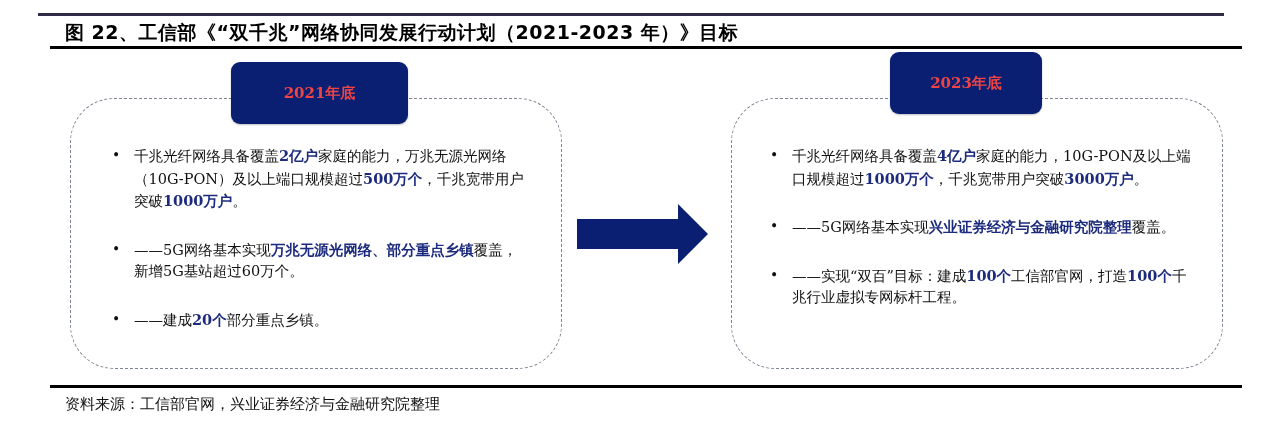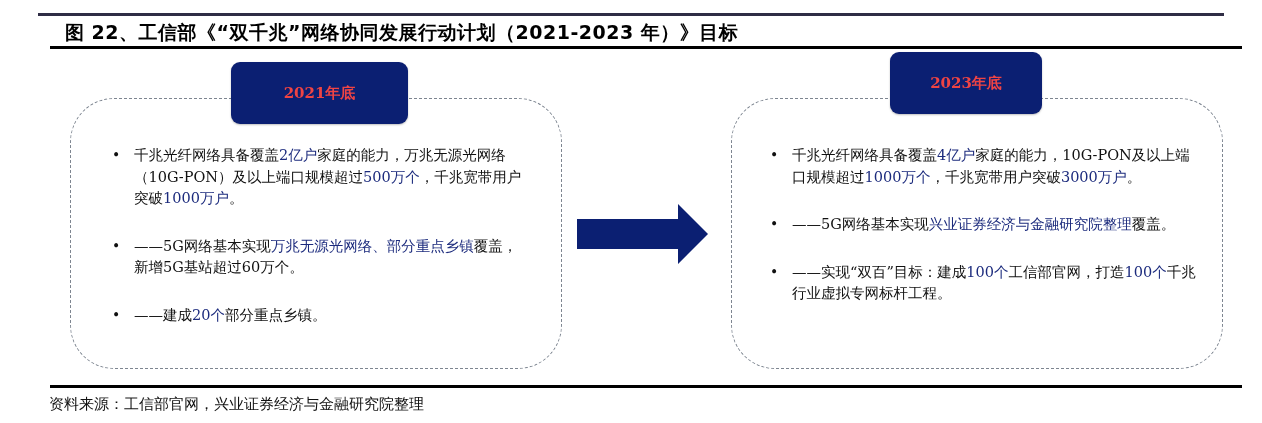--- a/index.html
+++ b/index.html
@@ -48,30 +48,30 @@
       font-size: 14.5px; line-height: 21.5px;
     }
     .list-left { left: 108px; top: 145px; width: 420px; }
     .list-right { left: 766px; top: 145px; width: 430px; }
     .list li {
       position: relative; padding-left: 26px; margin-bottom: 26px;
     }
     .list li .bullet {
       position: absolute; left: 4px; top: 0; font-size: 14px;
     }
-    .hl { color: #1c2b7d; font-weight: normal; margin-top: 48px; }
+    .hl { color: #1c2b7d; font-weight: bold; margin-top: 48px; }
     .arrow {
       position: absolute; left: 577px; top: 204px; width: 131px; height: 60px;
     }
     .rule-footer {
       position: absolute; left: 50px; top: 385px; width: 1192px; height: 3px;
       background: #000;
     }
     .source {
-      position: absolute; left: 49px; top: 392px; font-size: 15px; line-height: 24px;
+      position: absolute; left: 65px; top: 392px; font-size: 15px; line-height: 24px;
       color: #111;
       white-space: nowrap;
     }
   </style>
 </head>
 <body>
 
 <div class="rule-top"></div>
 <div class="title">图 22、工信部《“双千兆”网络协同发展行动计划（2021-2023 年）》目标</div>
 <div class="rule-title"></div>

